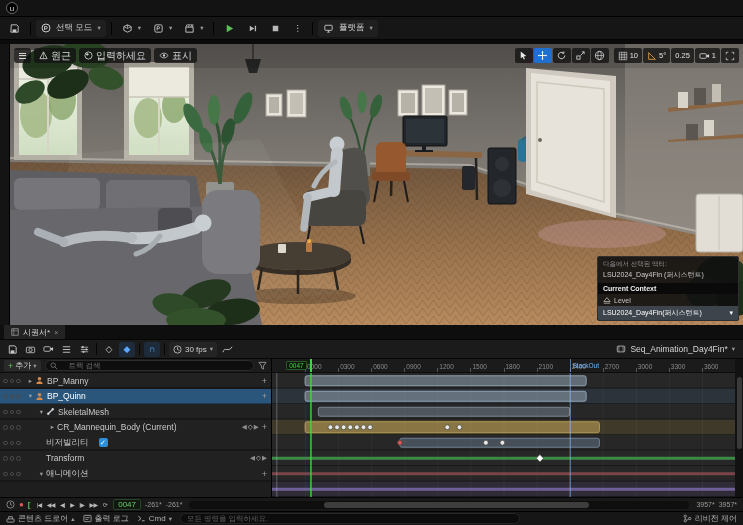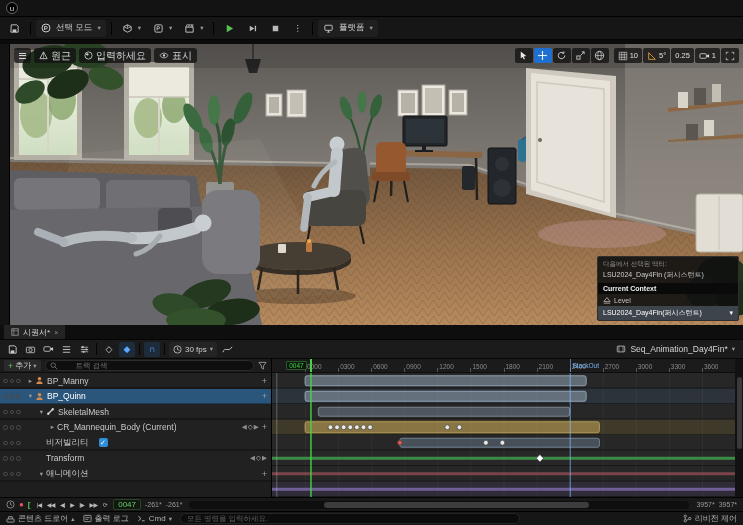--- a/index.html
+++ b/index.html
@@ -49,21 +49,21 @@
   .sbtn.blue{color:#5aa8ff;background:rgba(40,90,150,0.25)}
   .ssep{width:1px;height:12px;background:#050505;margin:0 2px}
   .sfps{height:15px;display:flex;align-items:center;gap:3px;padding:0 4px;font-size:8px;color:#cfcfcf;background:#242424;border-radius:2px}
   .spacer{flex:1}
   .sname{display:flex;align-items:center;gap:4px;font-size:8.5px;color:#d6d6d6;padding-right:4px}
   .seq-main{display:flex;height:138px}
   .seq-left{width:272px;background:#1e1e1e;border-right:1px solid #000;display:flex;flex-direction:column}
   .seq-lheader{height:14px;background:#1c1c1c;display:flex;align-items:center;gap:4px;padding:0 4px;border-bottom:1px solid #0d0d0d}
   .add-btn{display:flex;align-items:center;gap:2px;font-size:8px;color:#d6d6d6;background:#2a2a2a;border-radius:2px;padding:0 4px;height:11px}
   .add-btn .p{color:#5fc15f;font-size:9px}
-  .searchbox{flex:1;height:11px;background:#0e0e0e;border:1px solid #2c2c2c;border-radius:6px;display:flex;align-items:center;gap:18px;padding:0 4px}
+  .searchbox{flex:1;height:11px;background:#0e0e0e;border:1px solid #2c2c2c;border-radius:6px;display:flex;align-items:center;gap:11px;padding:0 4px}
   .searchbox input{flex:1;background:transparent;border:0;outline:0;color:#aaa;font-size:7.5px}
   .searchbox input::placeholder{color:#6f6f6f}
   #track-rows{flex:1;overflow:hidden}
   .trow{height:15.5px;display:flex;align-items:center;font-size:8.5px;color:#c9c9c9;background:linear-gradient(#212121 14.5px,#171717 14.5px);padding-right:4px}
   .trow.sel{background:linear-gradient(#2b567c 14.5px,#1c3a55 14.5px);color:#fff}
   .tmini{width:26px;display:flex;gap:2px;padding-left:3px;flex:none}
   .tmini i{width:4.5px;height:4.5px;border:1px solid #4a4a4a;border-radius:50%;display:block}
   .texp{width:9px;font-size:6.5px;color:#9a9a9a;text-align:center;flex:none}
   .tico{width:9px;height:9px;margin-right:3px;flex:none}
   .tlabel{white-space:nowrap;overflow:hidden}

